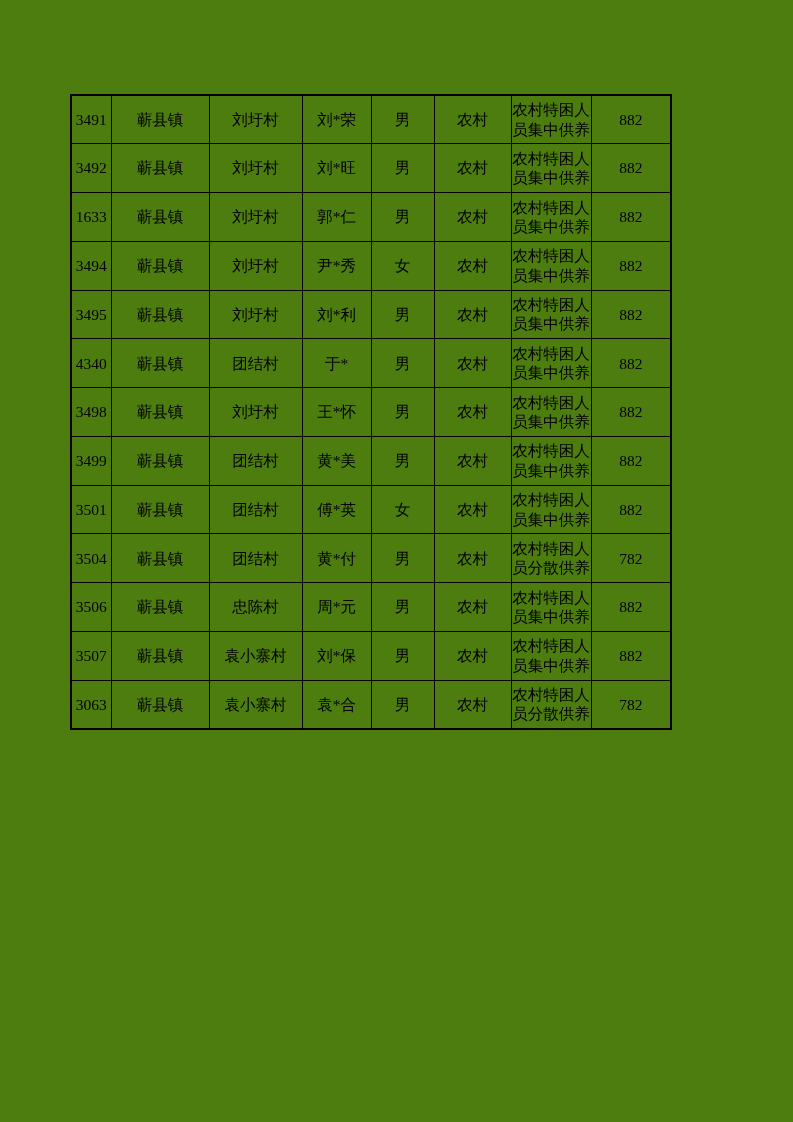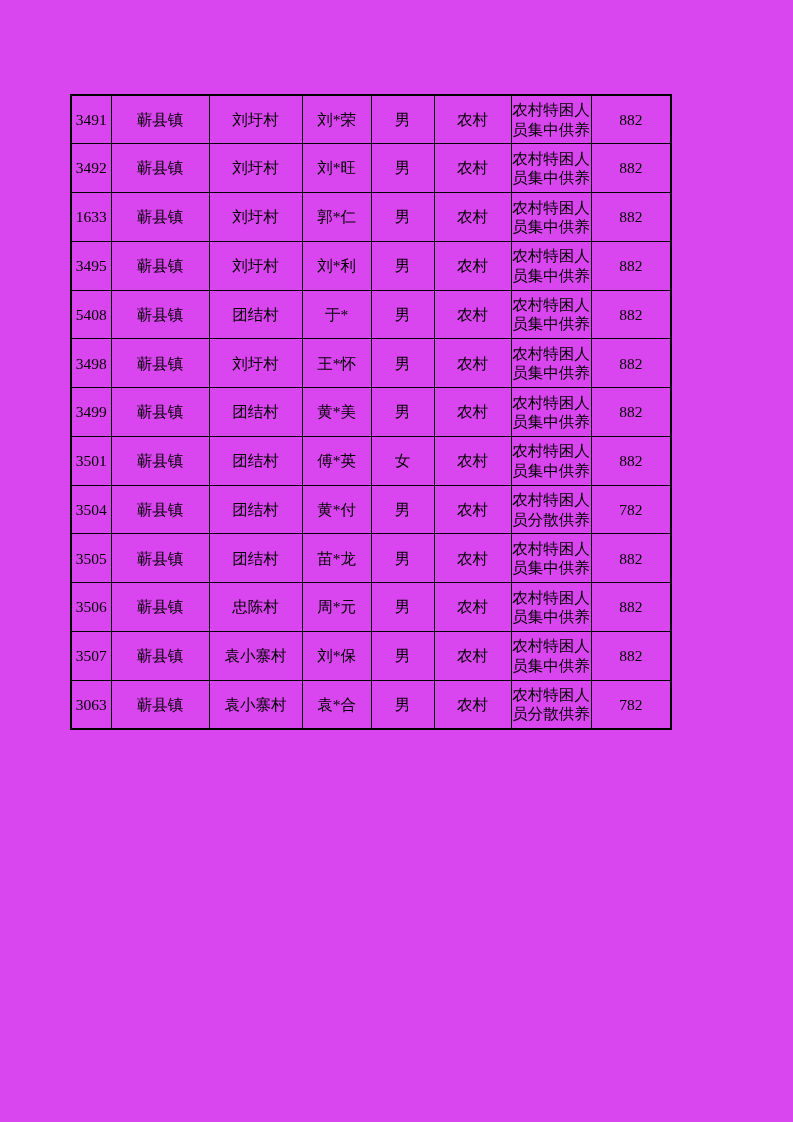--- a/index.html
+++ b/index.html
@@ -4,21 +4,21 @@
 <style>
   html, body {
     margin: 0;
     padding: 0;
     background: #ffffff;
   }
   .page {
     position: relative;
     width: 793px;
     height: 1122px;
-    background: #d946ef;
+    background: #4d7c0f;
     overflow: hidden;
     font-family: "Liberation Serif", "DejaVu Serif", serif;
     color: #000000;
   }
   table.records {
     position: absolute;
     left: 70px;
     top: 94px;
     border-collapse: collapse;
     table-layout: fixed;
@@ -90,31 +90,41 @@
     <td class="c-serial">1633</td>
     <td class="c-town">蕲县镇</td>
     <td class="c-village">刘圩村</td>
     <td class="c-name">郭*仁</td>
     <td class="c-gender">男</td>
     <td class="c-area">农村</td>
     <td class="c-support">农村特困人员集中供养</td>
     <td class="c-amount">882</td>
   </tr>
         <tr>
+    <td class="c-serial">3494</td>
+    <td class="c-town">蕲县镇</td>
+    <td class="c-village">刘圩村</td>
+    <td class="c-name">尹*秀</td>
+    <td class="c-gender">女</td>
+    <td class="c-area">农村</td>
+    <td class="c-support">农村特困人员集中供养</td>
+    <td class="c-amount">882</td>
+  </tr>
+        <tr>
     <td class="c-serial">3495</td>
     <td class="c-town">蕲县镇</td>
     <td class="c-village">刘圩村</td>
     <td class="c-name">刘*利</td>
     <td class="c-gender">男</td>
     <td class="c-area">农村</td>
     <td class="c-support">农村特困人员集中供养</td>
     <td class="c-amount">882</td>
   </tr>
         <tr>
-    <td class="c-serial">5408</td>
+    <td class="c-serial">4340</td>
     <td class="c-town">蕲县镇</td>
     <td class="c-village">团结村</td>
     <td class="c-name">于*</td>
     <td class="c-gender">男</td>
     <td class="c-area">农村</td>
     <td class="c-support">农村特困人员集中供养</td>
     <td class="c-amount">882</td>
   </tr>
         <tr>
     <td class="c-serial">3498</td>
@@ -148,30 +158,20 @@
   </tr>
         <tr>
     <td class="c-serial">3504</td>
     <td class="c-town">蕲县镇</td>
     <td class="c-village">团结村</td>
     <td class="c-name">黄*付</td>
     <td class="c-gender">男</td>
     <td class="c-area">农村</td>
     <td class="c-support">农村特困人员分散供养</td>
     <td class="c-amount">782</td>
-  </tr>
-        <tr>
-    <td class="c-serial">3505</td>
-    <td class="c-town">蕲县镇</td>
-    <td class="c-village">团结村</td>
-    <td class="c-name">苗*龙</td>
-    <td class="c-gender">男</td>
-    <td class="c-area">农村</td>
-    <td class="c-support">农村特困人员集中供养</td>
-    <td class="c-amount">882</td>
   </tr>
         <tr>
     <td class="c-serial">3506</td>
     <td class="c-town">蕲县镇</td>
     <td class="c-village">忠陈村</td>
     <td class="c-name">周*元</td>
     <td class="c-gender">男</td>
     <td class="c-area">农村</td>
     <td class="c-support">农村特困人员集中供养</td>
     <td class="c-amount">882</td>

